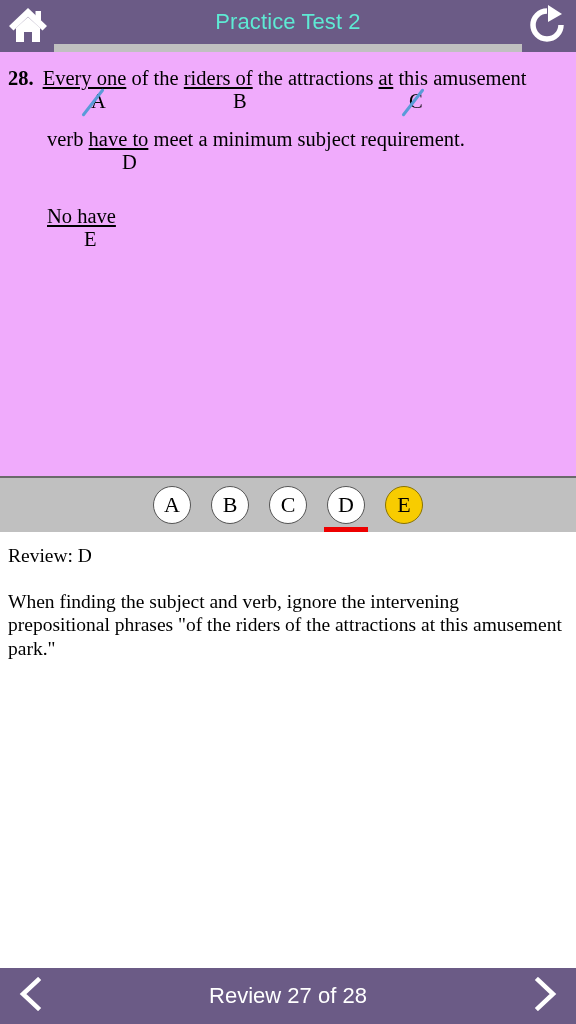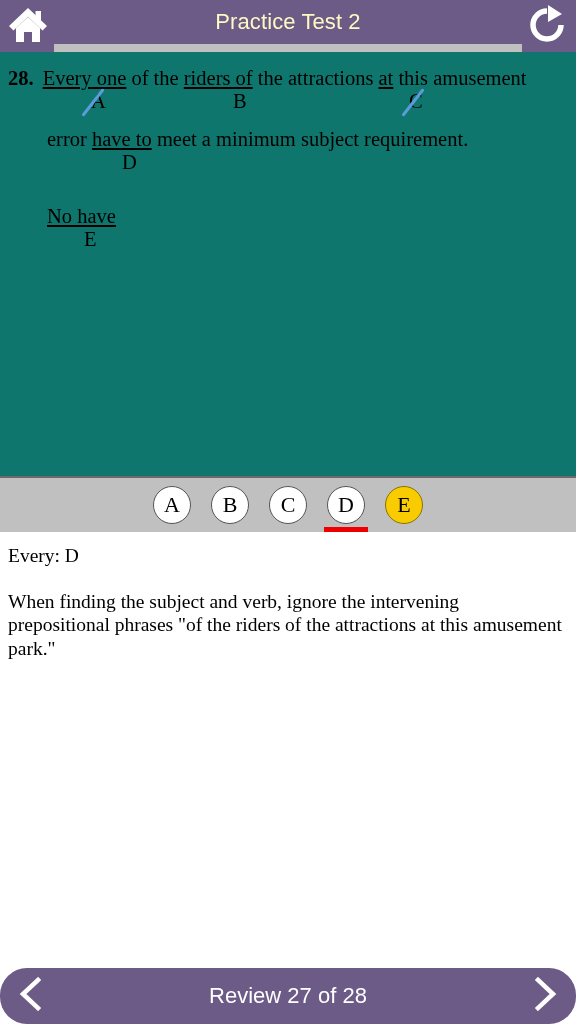--- a/index.html
+++ b/index.html
@@ -28,21 +28,21 @@
     flex: 0 0 52px;
     background: #6b5b86;
     display: flex;
     align-items: flex-start;
     justify-content: center;
     z-index: 5;
   }
 
   .header-title {
     font-size: 22px;
-    color: #fef9c3;
+    color: #5eead4;
     line-height: 44px;
     letter-spacing: .1px;
     white-space: nowrap;
     user-select: none;
   }
 
   .home-icon {
     position: absolute;
     left: 6px;
     top: 4px;
@@ -64,21 +64,21 @@
     right: 54px;
     bottom: 0;
     height: 8px;
     background: #c0c0c0;
   }
 
   
   .question-panel {
     position: relative;
     flex: 0 0 424px;
-    background: #0f766e;
+    background: #f0abfc;
     padding: 11px 14px 16px 8px;
     overflow: hidden;
   }
 
   .qline {
     position: relative;
     font-family: "Liberation Serif", serif;
     font-size: 20.5px;
     color: #000000;
     line-height: 31px;
@@ -177,21 +177,20 @@
   .explanation p:last-child { margin-bottom: 8px; }
 
   
   .footer {
     position: relative;
     flex: 0 0 56px;
     background: #6b5b86;
     display: flex;
     align-items: center;
     justify-content: center;
-    border-radius: 27px;
   }
   .footer-label {
     font-size: 22px;
     color: #ffffff;
     white-space: nowrap;
     user-select: none;
   }
   .nav-arrow {
     position: absolute;
     top: 0;
@@ -242,21 +241,21 @@
       <span class="lbl" style="left:83px;">A</span>
       <span class="slash" style="left:68px;top:7px;"></span>
 
       <span class="lbl" style="left:225px;">B</span>
 
       <span class="lbl" style="left:401px;">C</span>
       <span class="slash" style="left:388px;top:7px;"></span>
     </div>
 
     <div class="qline indent">
-      <span>error </span><span class="u">have to</span><span> meet a minimum subject requirement.</span>
+      <span>verb </span><span class="u">have to</span><span> meet a minimum subject requirement.</span>
     </div>
 
     <div class="label-row">
       <span class="lbl" style="left:114px;">D</span>
     </div>
 
     <div class="gap-a"></div>
 
     <div class="qline indent">
       <span class="u">No have</span>
@@ -280,21 +279,21 @@
     <div class="choice">
       <span>D</span>
       <span class="correct-underline"></span>
     </div>
     <div class="choice selected">
       <span>E</span>
     </div>
   </div>
 
   <div class="explanation">
-    <p>Every:  D</p>
+    <p>Review:  D</p>
     <p>When finding the subject and verb, ignore the intervening prepositional phrases "of the riders of the attractions at this amusement park."</p>
   </div>
 
   <div class="footer">
     <div class="nav-arrow nav-prev">
       <span>
         <svg viewBox="0 0 26 34" width="26" height="34" aria-hidden="true">
           <path d="M21 3 L6 17 L21 31" fill="none" stroke="#ffffff" stroke-width="4.5" stroke-linecap="square" stroke-linejoin="miter"></path>
         </svg>
       </span>

